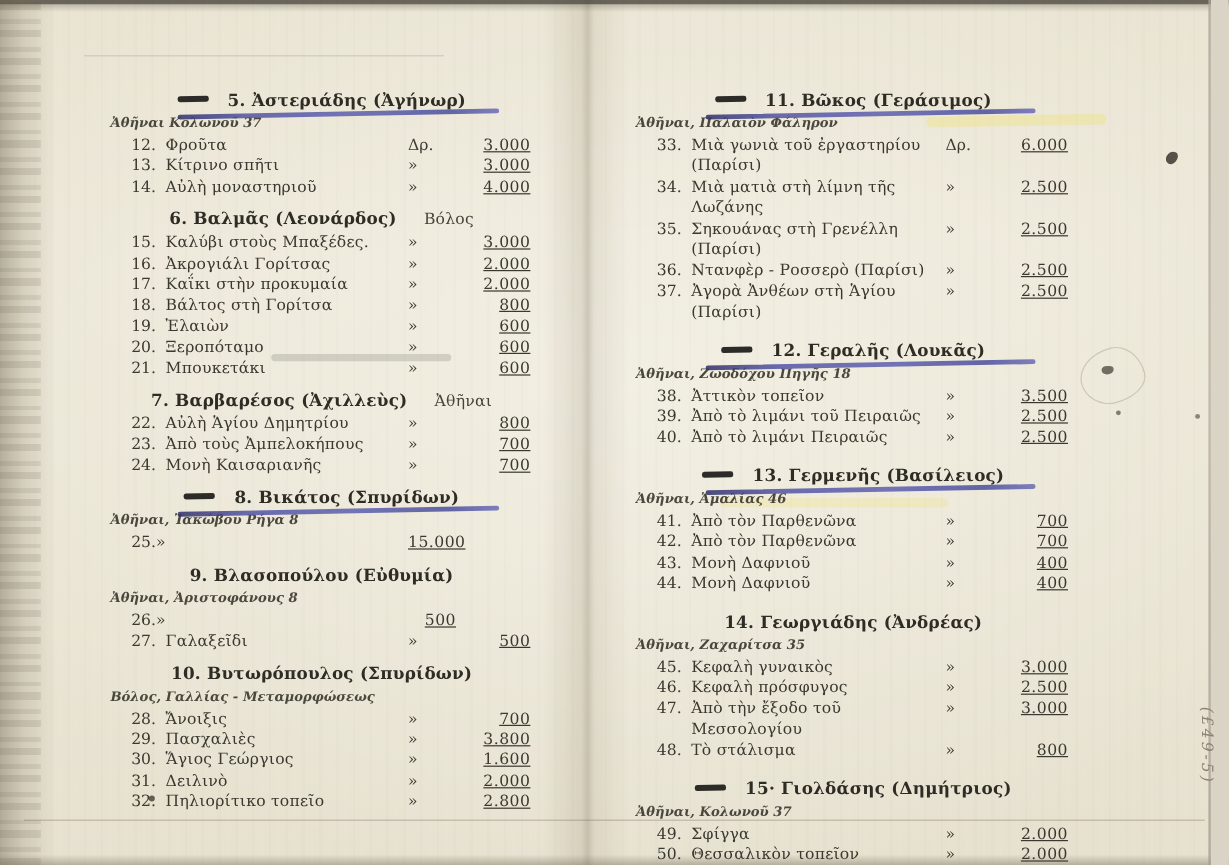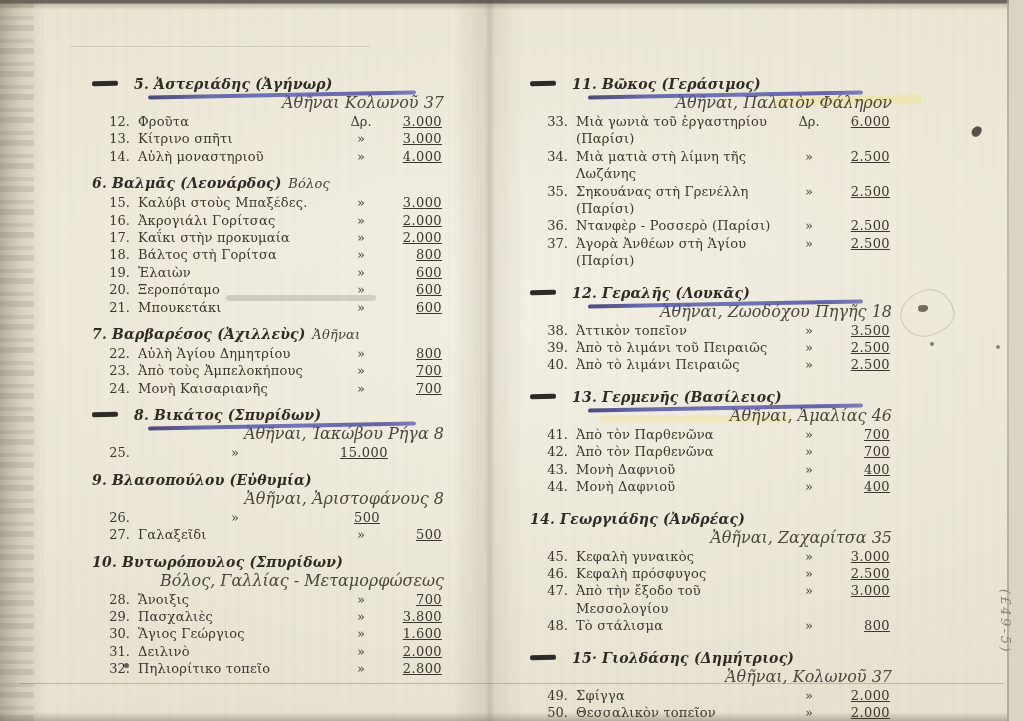--- a/index.html
+++ b/index.html
@@ -40,34 +40,34 @@
   .ylw-streak-a{position:absolute;left:772px;top:96px;width:150px;height:9px;background:rgba(238,226,120,.40);transform:rotate(-1deg);border-radius:4px;filter:blur(.4px);}
   .ylw-streak-b{position:absolute;left:600px;top:415px;width:190px;height:8px;background:rgba(238,226,130,.30);border-radius:4px;filter:blur(.5px);}
   .gray-smudge{position:absolute;left:226px;top:295px;width:150px;height:6px;background:rgba(130,130,118,.28);border-radius:3px;filter:blur(.5px);}
   
   .page{position:absolute;top:76px;}
   .page.left{left:92px;width:352px;}
   .page.right{left:530px;width:362px;}
   
   .sec{margin-bottom:10px;}
   .page.right .sec{margin-bottom:15px;}
-  .sec-head{position:relative;text-align:left;font-weight:bold;font-style:italic;
+  .sec-head{position:relative;text-align:center;font-weight:bold;
     font-size:14px;line-height:17px;color:#2e2c25;letter-spacing:.2px;white-space:nowrap;}
-  .sec-loc{font-weight:normal;font-size:13px;color:#46443a;}
+  .sec-loc{font-weight:normal;font-size:13px;color:#46443a;padding-left:16px;}
   .dash{display:inline-block;width:26px;height:5px;background:#2c2b27;border-radius:2px;margin-right:16px;vertical-align:3px;transform:rotate(-1deg);}
   .dash.hidden{visibility:hidden;width:0;margin:0;}
   .underline-ink{position:absolute;left:16%;right:8%;bottom:-4px;height:4px;border-radius:3px;transform:rotate(-1.1deg);
     background:linear-gradient(90deg,#2f2f66,#5254a4 22%,#5d5fae 55%,#4b4d9c 85%,#6a6cb5);opacity:.85;}
-  .sec-sub{text-align:right;font-style:italic;font-size:16px;line-height:16px;color:#4a483d;margin-top:2px;margin-bottom:2px;}
+  .sec-sub{text-align:left;font-style:italic;font-size:11px;line-height:16px;color:#4a483d;margin-top:2px;margin-bottom:2px;font-weight:bold;}
   
   .rows{margin-top:2px;}
   .row{position:relative;display:grid;grid-template-columns:38px 1fr 42px 62px;font-size:13px;line-height:17.4px;}
   .row .no{text-align:right;padding-left:2px;}
   .row .title{padding-left:8px;letter-spacing:.2px;}
-  .row .cur{text-align:center;color:#3e3c33;}
+  .row .cur{text-align:left;color:#3e3c33;}
   .row .price{text-align:right;padding-right:2px;letter-spacing:.4px;text-decoration:underline;}
   .row.hl::before{content:"";position:absolute;left:6px;right:40px;top:3px;bottom:2px;background:rgba(238,226,122,.38);border-radius:3px;filter:blur(.4px);z-index:-1;}
   
   .annotation{position:absolute;right:-14px;top:614px;transform:rotate(90deg);transform-origin:center;
     font-style:italic;font-size:13px;letter-spacing:2.5px;color:#8d8376;white-space:nowrap;}
 </style>
 </head>
 <body>
 
 <div class="scan">

